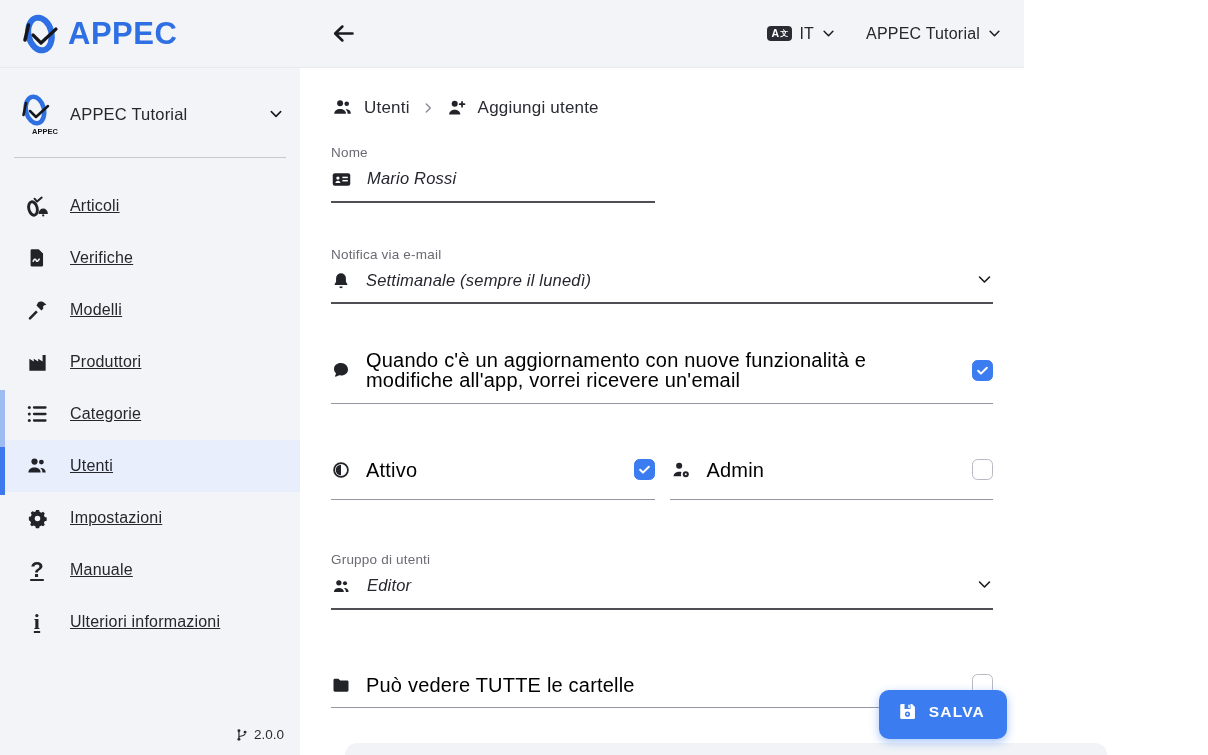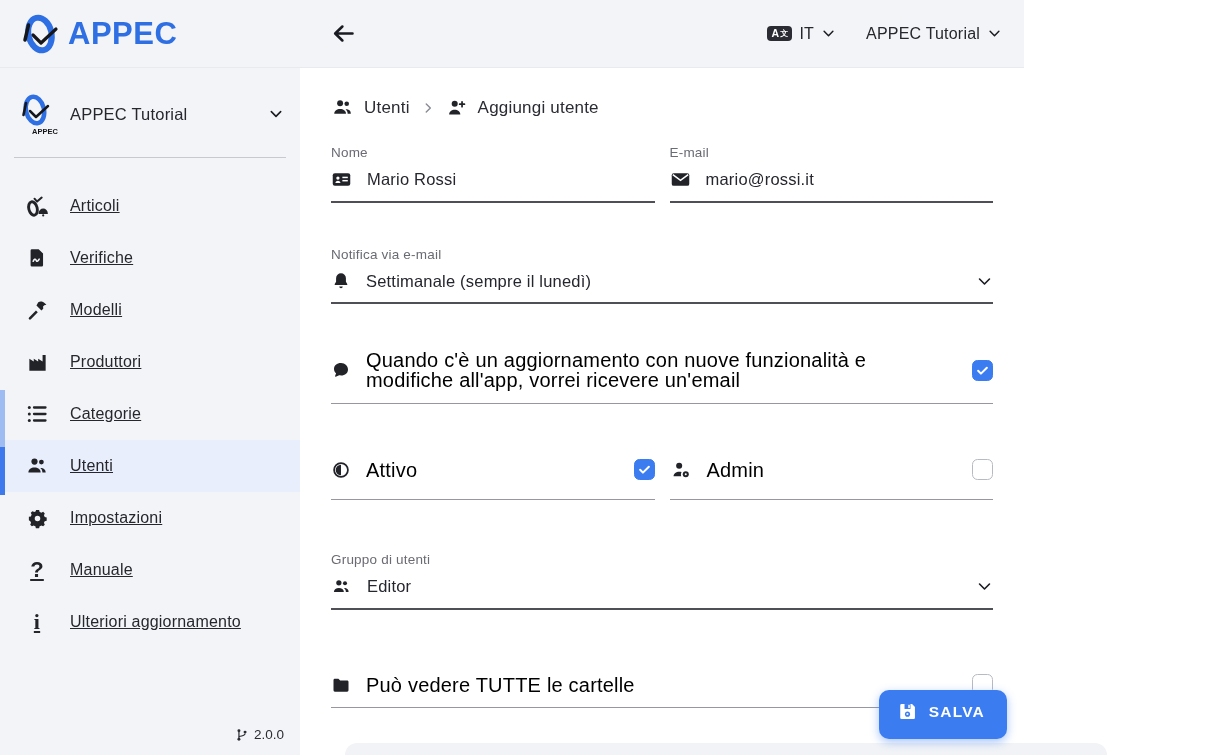--- a/index.html
+++ b/index.html
@@ -37,21 +37,21 @@
   .version { position:absolute; right:16px; bottom:13px; display:flex; align-items:center; gap:5px; font-size:13.5px; color:#2a2b33; }
 
   
   .main { position:relative; flex:1; background:#fff; padding:28px 31px 0; min-width:0; }
   .breadcrumb { display:flex; align-items:center; gap:10px; font-size:17px; font-weight:500; color:#2b2c33; letter-spacing:.2px; }
   .breadcrumb .ico { display:flex; color:#222329; }
   .crumb-sep { color:#8a8b92; display:flex; margin:0 1px; }
 
   .row2col { display:grid; grid-template-columns:1fr 1fr; column-gap:15px; }
   .field .label { font-size:13.5px; color:#6a6b73; margin-bottom:9px; letter-spacing:.2px; }
-  .control { display:flex; align-items:center; gap:15px; padding-bottom:11px; border-bottom:2px solid #4e4f57; cursor:text; }
+  .control { display:flex; gap:15px; padding-bottom:11px; border-bottom:2px solid #4e4f57; cursor:text;font-style:italic; }
   .control .ico { display:flex; color:#222329; flex:0 0 auto; }
   .control .val { font-size:16.5px; font-weight:500; color:#26272e; letter-spacing:.2px; }
   .control .spacer { flex:1; }
   .control.select { cursor:pointer; }
 
   .check-row { display:flex; align-items:center; gap:15px; border-bottom:1px solid #97989f; cursor:default; }
   .check-row .ico { display:flex; color:#222329; flex:0 0 auto; }
   .check-row .ctext { font-size:20px; font-weight:500; color:#000000; letter-spacing:.2px; line-height:20px; }
   .checkbox { width:21px; height:21px; border:1.5px solid #b7bac2; border-radius:5.5px; background:#fff; margin-left:auto; display:flex; align-items:center; justify-content:center; cursor:pointer; flex:0 0 21px; }
   .checkbox svg { display:none; }
@@ -207,21 +207,21 @@
           <span class="ico">
               <span class="txt-ico">?</span>
             </span>
           <span class="nav-label">Manuale</span>
         </div>
 
         <div class="nav-item">
           <span class="ico">
               <span class="txt-ico" style="font-family:'Liberation Serif',serif;">i</span>
             </span>
-          <span class="nav-label">Ulteriori aggiornamento</span>
+          <span class="nav-label">Ulteriori informazioni</span>
         </div>
       </div>
 
       <div class="scroll-track">
         <div class="scroll-thumb-light"></div>
         <div class="scroll-thumb-dark"></div>
       </div>
 
       <div class="version">
         <svg width="14" height="14" viewBox="0 0 16 16" fill="#2a2b33">
@@ -271,32 +271,20 @@
                 <rect x="2" y="4.8" width="20" height="14.4" rx="2.4"></rect>
                 <circle cx="7.9" cy="10.4" r="1.9" fill="#fff"></circle>
                 <path d="M4.9 15.9c.5-1.7 1.7-2.6 3-2.6s2.5.9 3 2.6z" fill="#fff"></path>
                 <rect x="13" y="8.8" width="6.2" height="1.7" fill="#fff"></rect>
                 <rect x="13" y="12.5" width="6.2" height="1.7" fill="#fff"></rect>
               </svg>
             </span>
             <span class="val">Mario Rossi</span>
           </div>
         </div>
-        <div class="field">
-          <div class="label">E-mail</div>
-          <div class="control">
-            <span class="ico">
-              <svg width="21" height="21" viewBox="0 0 24 24" fill="currentColor">
-                <rect x="2" y="4.8" width="20" height="14.4" rx="2.2"></rect>
-                <path d="M3.2 6.4L12 13l8.8-6.6" stroke="#fff" stroke-width="1.8" fill="none"></path>
-              </svg>
-            </span>
-            <span class="val">mario@rossi.it</span>
-          </div>
-        </div>
       </div>
 
       <div class="field mt-row2">
         <div class="label">Notifica via e-mail</div>
         <div class="control select">
           <span class="ico">
             <svg width="20" height="20" viewBox="0 0 24 24" fill="currentColor">
               <path d="M12 2.8a5.9 5.9 0 0 0-5.9 5.9v4.1l-1.6 2.7c-.4.6.1 1.4.8 1.4h13.4c.7 0 1.2-.8.8-1.4l-1.6-2.7V8.7A5.9 5.9 0 0 0 12 2.8z"></path>
               <path d="M9.9 18.6a2.1 2.1 0 0 0 4.2 0z"></path>
             </svg>

